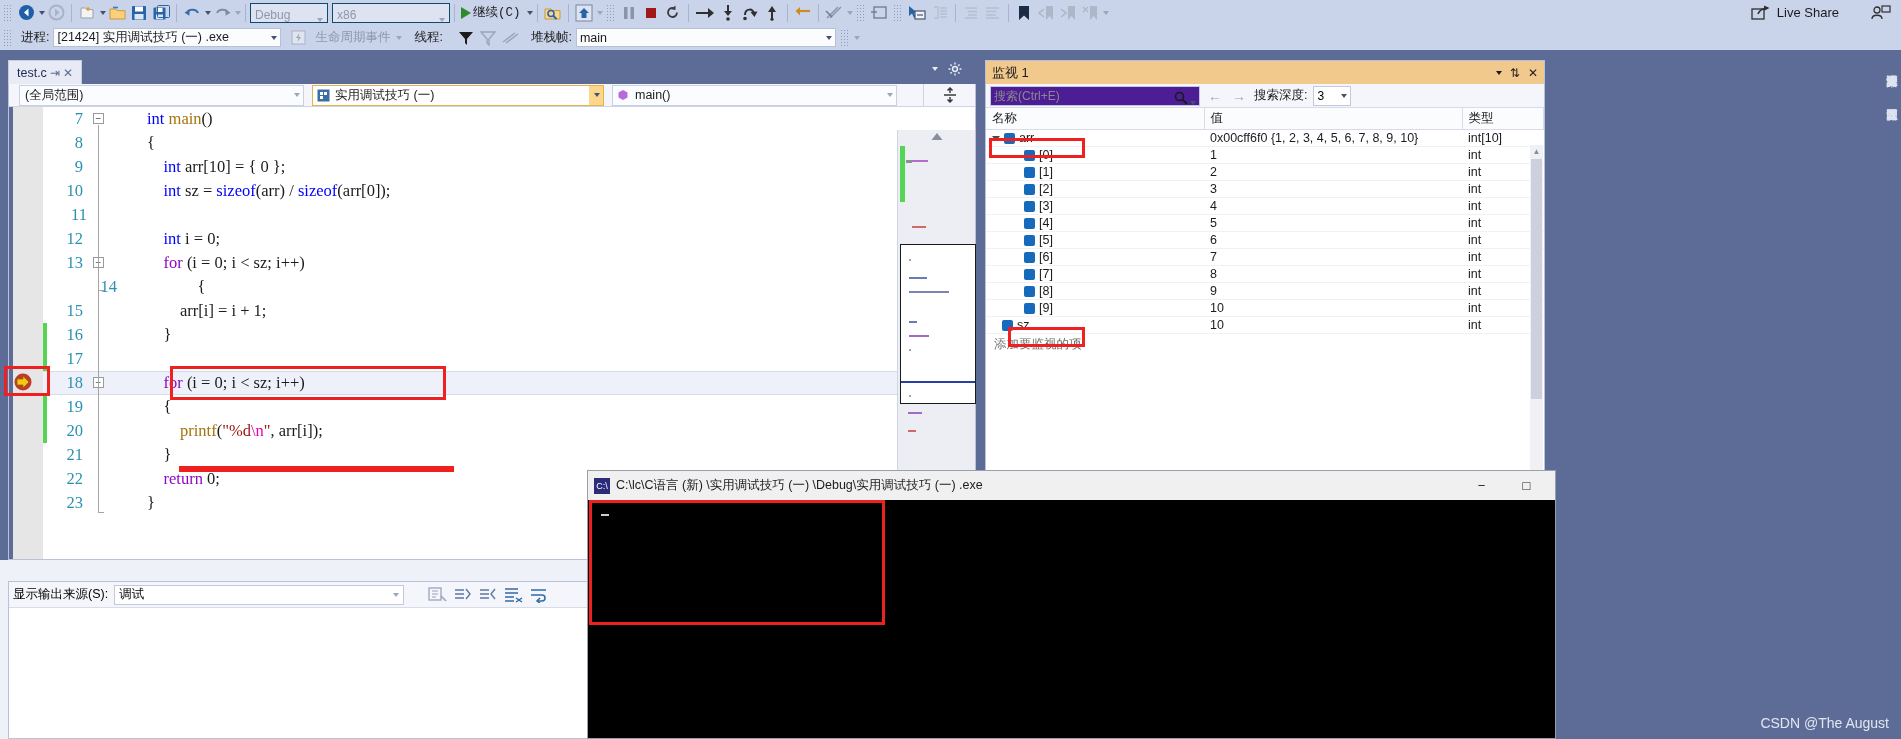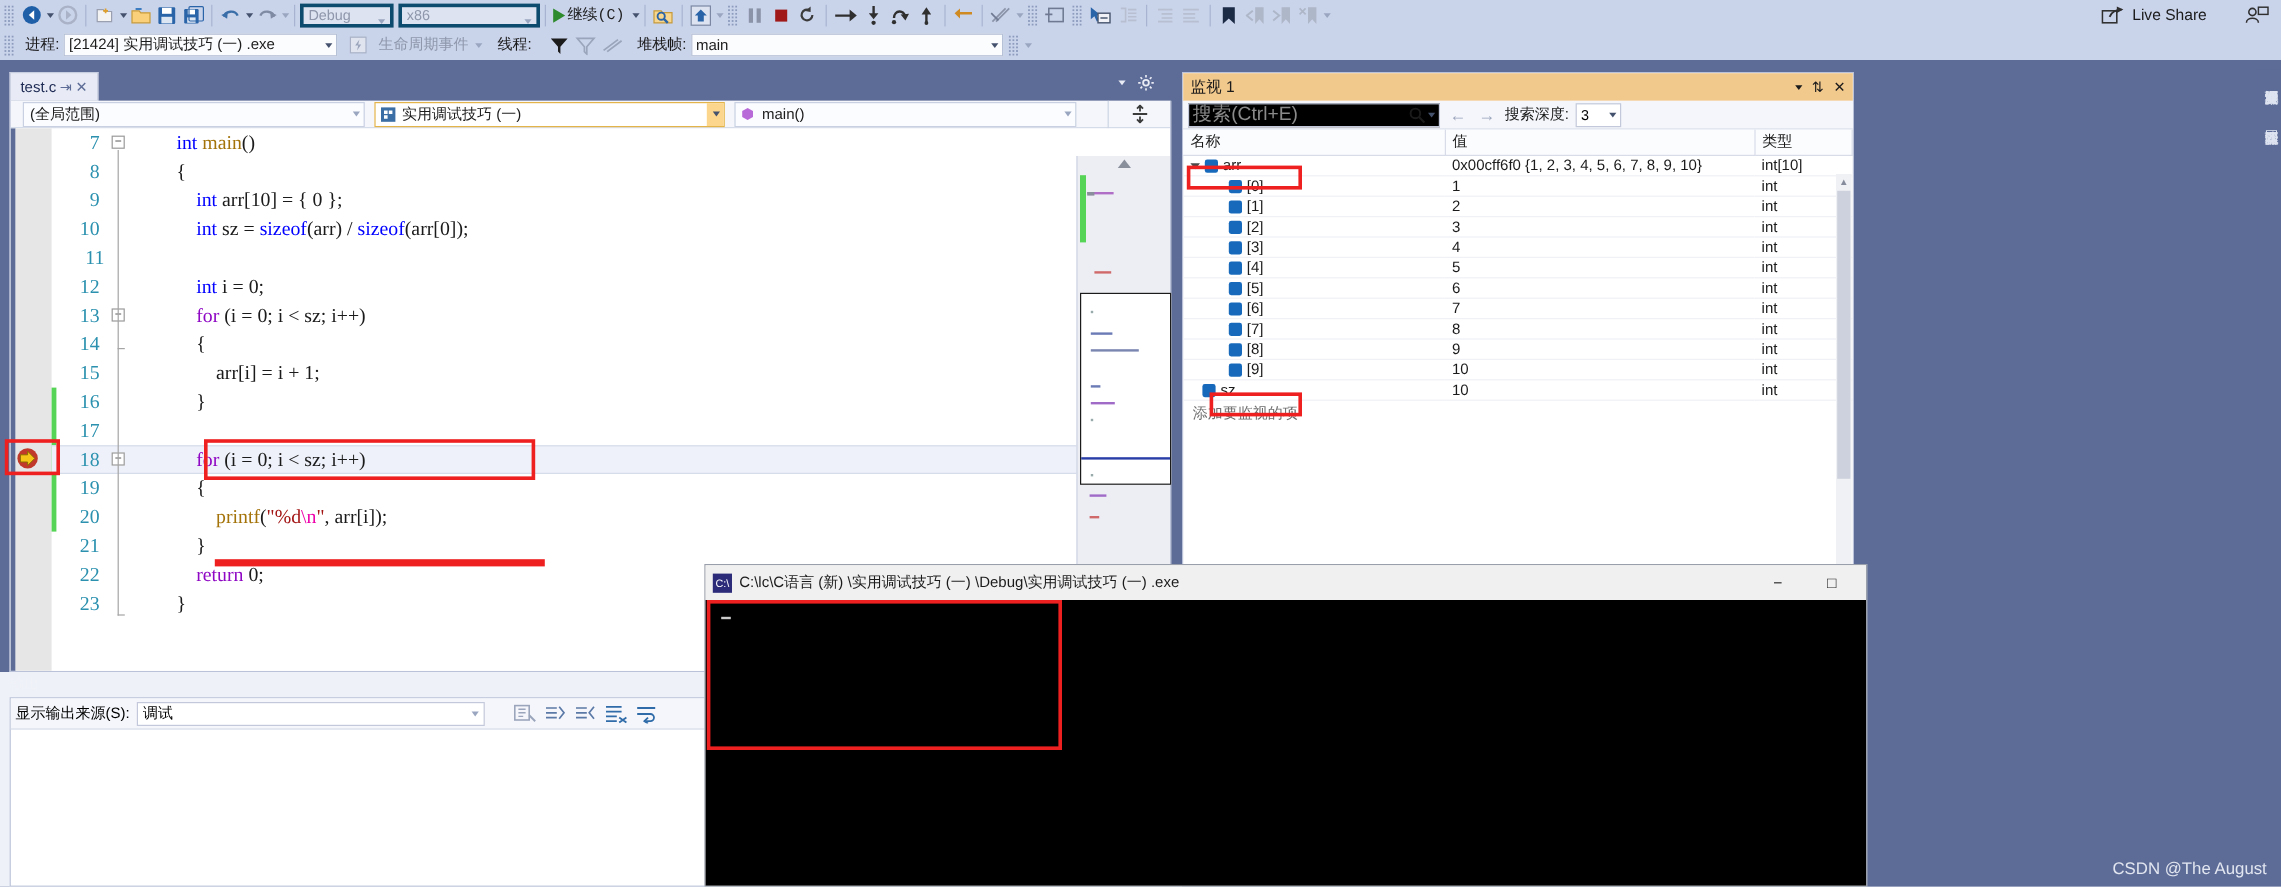--- a/index.html
+++ b/index.html
@@ -20,21 +20,21 @@
   }
   .grip { width: 9px; height: 18px; margin: 0 3px;
     background-image: radial-gradient(circle, #8d9bbd 1px, transparent 1px);
     background-size: 3px 3px; }
   .tb-btn { height: 22px; min-width: 22px; display:flex; align-items:center; justify-content:center;
     padding: 0 2px; color:#1e1e1e;font-family:Liberation Mono, monospace; }
   .tb-sep { width:1px; height:18px; background:#a7b3d1; margin:0 4px; }
   .caret { width:0;height:0;border-left:3.5px solid transparent;border-right:3.5px solid transparent;
     border-top:4px solid #45526e; margin-left:2px;}
   .caret.dim { border-top-color:#9aa6c0; }
-  .tb-combo { height: 20px; background:#dde3f0; border:3px solid #0c4a6e; color:#8e97ab;
+  .tb-combo { height: 20px; background:#dde3f0; border:1px solid #0c4a6e; color:#8e97ab;
     display:flex; align-items:flex-end; padding:0 4px; font-size:12px; }
   .tb-combo .cbtext { flex:1; }
   .tb-text { font-size: 12.5px; color:#1b1b1b; padding:0 2px; }
   .play-tri { width:0;height:0;border-top:6px solid transparent;border-bottom:6px solid transparent;
     border-left:10px solid #2d8a2d; }
   .sq-stop { width:10px;height:10px;background:#a01818; }
   .liveshare { margin-left:auto; display:flex; align-items:center; gap:6px; padding-right:10px;
      color:#1b1b1b; font-size:13px;}
 
   
@@ -114,22 +114,22 @@
 
   
   .watch { position:absolute; left:985px; top:60px; width:560px; height:508px; background:#fff;
      border:1px solid #b9c2d8; }
   .watch-title { height:23px; background:#f2c98d; display:flex; align-items:center;
      padding:0 6px; font-size:13px; color:#1b1b1b; }
   .watch-title .ttls { flex:1; }
   .watch-title .ctrl { margin-left:8px; color:#1b1b1b; font-size:12px; }
   .watch-toolbar { height:24px; display:flex; align-items:center; gap:6px; padding:2px 4px;
      background:#f4f6fb; border-bottom:1px solid #d7dce8; }
-  .wsearch { flex:0 0 210px; height:20px; background:#000000; border:1px solid #c3c9da;
-     display:flex; align-items:center; padding:0 3px; color:#8a8a8a; font-size:16px; }
+  .wsearch { flex:0 0 210px; height:20px; background:#4c1d95; border:1px solid #c3c9da;
+     display:flex; align-items:flex-end; padding:0 3px; color:#8a8a8a; font-size:12px; }
   .wsearch .ph { flex:1; }
   .arrowbtn { color:#9aa4bb; font-size:14px; padding:0 2px; }
   .depth-lbl { font-size:12.5px; color:#1b1b1b; }
   .depth-combo { width:38px; height:20px; background:#fff; border:1px solid #c3c9da;
      display:flex; align-items:center; justify-content:space-between; padding:0 3px; font-size:12px; }
 
   table.wtable { width:100%; border-collapse:collapse; font-size:12.5px; }
   table.wtable th { text-align:left; font-weight:normal; background:#fbfcfe; color:#1b1b1b;
      border-bottom:1px solid #d7dce8; border-right:1px solid #d7dce8; padding:2px 6px; height:20px; }
   table.wtable td { border-bottom:1px solid #eff1f6; padding:1px 6px; height:17px; color:#1b1b1b;
@@ -543,21 +543,21 @@
         <div class="cur-line-hl" style="left:0; right:0; top:264px; height:24px;"></div>
 
         <div id="codelines">
             <div class="code-line" style="position: relative; padding-left: 0px;"><span class="ln" style="display: inline-block; width: 48px; text-align: right; padding-right: 8px;">7</span><span style="display: inline-block; padding-left: 56px;"><span class="kw">int</span> <span class="fn">main</span><span class="pl">()</span></span></div>
             <div class="code-line" style="position: relative; padding-left: 0px;"><span class="ln" style="display: inline-block; width: 48px; text-align: right; padding-right: 8px;">8</span><span style="display: inline-block; padding-left: 56px;"><span class="pl">{</span></span></div>
             <div class="code-line" style="position: relative; padding-left: 0px;"><span class="ln" style="display: inline-block; width: 48px; text-align: right; padding-right: 8px;">9</span><span style="display: inline-block; padding-left: 56px;">    <span class="kw">int</span> <span class="pl">arr[</span><span class="num">10</span><span class="pl">] = { </span><span class="num">0</span><span class="pl"> };</span></span></div>
             <div class="code-line" style="position: relative; padding-left: 0px;"><span class="ln" style="display: inline-block; width: 48px; text-align: right; padding-right: 8px;">10</span><span style="display: inline-block; padding-left: 56px;">    <span class="kw">int</span> <span class="pl">sz = </span><span class="kw">sizeof</span><span class="pl">(arr) / </span><span class="kw">sizeof</span><span class="pl">(arr[</span><span class="num">0</span><span class="pl">]);</span></span></div>
             <div class="code-line" style="position: relative; padding-left: 4px;"><span class="ln" style="display: inline-block; width: 48px; text-align: right; padding-right: 8px;">11</span><span style="display: inline-block; padding-left: 56px;"></span></div>
             <div class="code-line" style="position: relative; padding-left: 0px;"><span class="ln" style="display: inline-block; width: 48px; text-align: right; padding-right: 8px;">12</span><span style="display: inline-block; padding-left: 56px;">    <span class="kw">int</span> <span class="pl">i = </span><span class="num">0</span><span class="pl">;</span></span></div>
             <div class="code-line" style="position: relative; padding-left: 0px;"><span class="ln" style="display: inline-block; width: 48px; text-align: right; padding-right: 8px;">13</span><span style="display: inline-block; padding-left: 56px;">    <span class="kw2">for</span> <span class="pl">(i = </span><span class="num">0</span><span class="pl">; i &lt; sz; i++)</span></span></div>
-            <div class="code-line" style="position: relative; padding-left: 0px;"><span class="ln" style="display: inline-block; width: 48px; text-align: right; padding-right: 8px;">14</span><span style="display: inline-block; padding-left: 56px;">    <span class="pl">{</span></span></div>
+            <div class="code-line" style="position: relative; padding-left: 0px; margin-left: 34px;"><span class="ln" style="display: inline-block; width: 48px; text-align: right; padding-right: 8px;">14</span><span style="display: inline-block; padding-left: 56px;">    <span class="pl">{</span></span></div>
             <div class="code-line" style="position: relative; padding-left: 0px;"><span class="ln" style="display: inline-block; width: 48px; text-align: right; padding-right: 8px;">15</span><span style="display: inline-block; padding-left: 56px;">        <span class="pl">arr[i] = i + </span><span class="num">1</span><span class="pl">;</span></span></div>
             <div class="code-line" style="position: relative; padding-left: 0px;"><span class="ln" style="display: inline-block; width: 48px; text-align: right; padding-right: 8px;">16</span><span style="display: inline-block; padding-left: 56px;">    <span class="pl">}</span></span></div>
             <div class="code-line" style="position: relative; padding-left: 0px;"><span class="ln" style="display: inline-block; width: 48px; text-align: right; padding-right: 8px;">17</span><span style="display: inline-block; padding-left: 56px;"></span></div>
             <div class="code-line" style="position: relative; padding-left: 0px;"><span class="ln" style="display: inline-block; width: 48px; text-align: right; padding-right: 8px;">18</span><span style="display: inline-block; padding-left: 56px;">    <span class="kw2">for</span> <span class="pl">(i = </span><span class="num">0</span><span class="pl">; i &lt; sz; i++)</span></span></div>
             <div class="code-line" style="position: relative; padding-left: 0px;"><span class="ln" style="display: inline-block; width: 48px; text-align: right; padding-right: 8px;">19</span><span style="display: inline-block; padding-left: 56px;">    <span class="pl">{</span></span></div>
             <div class="code-line" style="position: relative; padding-left: 0px;"><span class="ln" style="display: inline-block; width: 48px; text-align: right; padding-right: 8px;">20</span><span style="display: inline-block; padding-left: 56px;">        <span class="fn">printf</span><span class="pl">(</span><span class="str">"%d</span><span class="esc">\n</span><span class="str">"</span><span class="pl">, arr[i]);</span></span></div>
             <div class="code-line" style="position: relative; padding-left: 0px;"><span class="ln" style="display: inline-block; width: 48px; text-align: right; padding-right: 8px;">21</span><span style="display: inline-block; padding-left: 56px;">    <span class="pl">}</span></span></div>
             <div class="code-line" style="position: relative; padding-left: 0px;"><span class="ln" style="display: inline-block; width: 48px; text-align: right; padding-right: 8px;">22</span><span style="display: inline-block; padding-left: 56px;">    <span class="kw2">return</span> <span class="num">0</span><span class="pl">;</span></span></div>
             <div class="code-line" style="position: relative; padding-left: 0px;"><span class="ln" style="display: inline-block; width: 48px; text-align: right; padding-right: 8px;">23</span><span style="display: inline-block; padding-left: 56px;"><span class="pl">}</span></span></div>
           </div>

